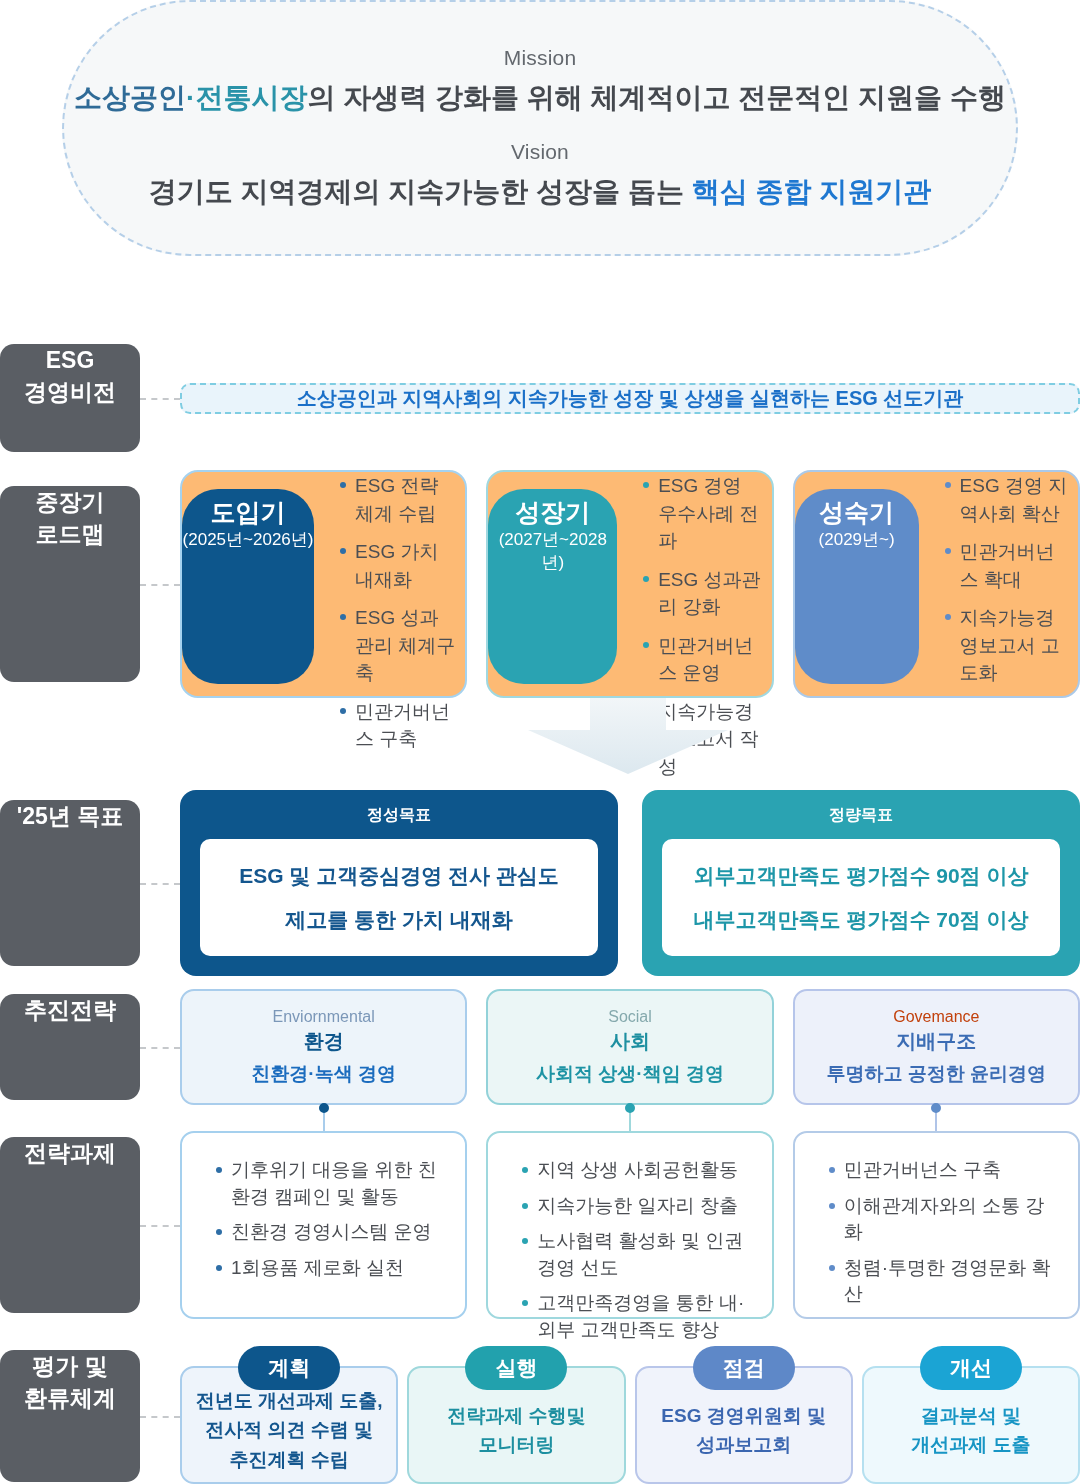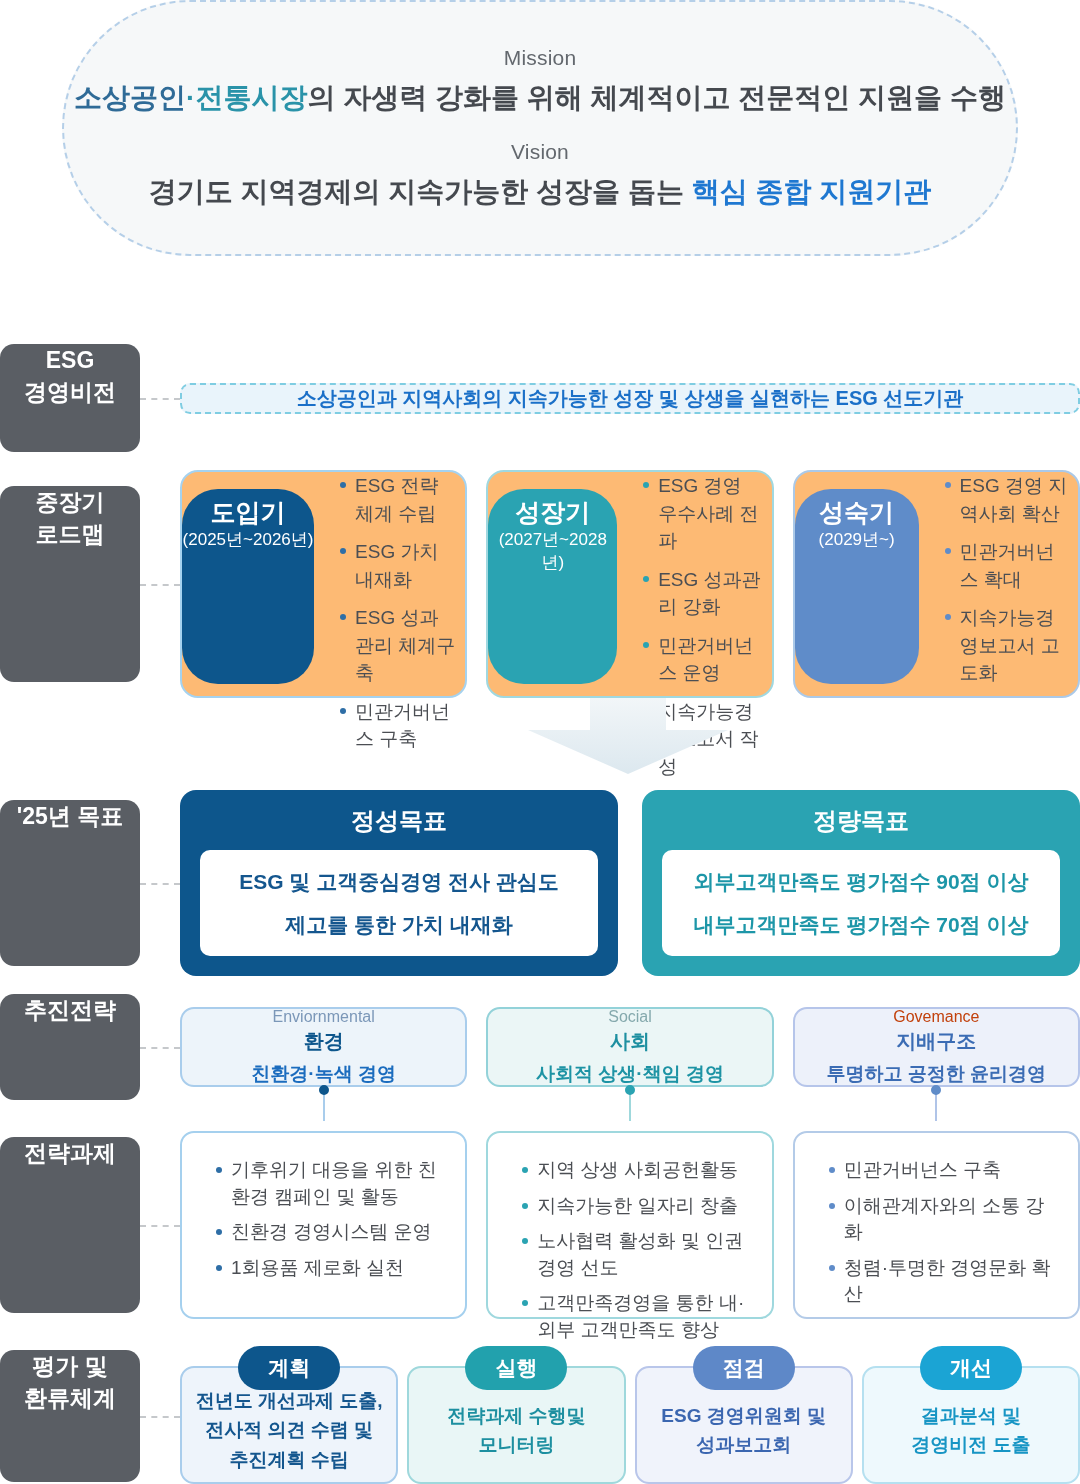--- a/index.html
+++ b/index.html
@@ -77,33 +77,33 @@
     clip-path:polygon(31% 0, 69% 0, 69% 42%, 100% 42%, 50% 100%, 0 42%, 31% 42%);
   }
 
   
   .row-goals { margin-top:16px; height:186px; }
   .row-goals .row-label { height:166px; }
   .row-goals .row-content { gap:24px; height:186px; }
   .goal-box { flex:1; border-radius:16px; display:flex; flex-direction:column; }
   .goal-box.navy { background:#0d568c; }
   .goal-box.teal { background:#2aa3b2; }
-  .goal-title { color:#fff; font-size:24px; font-weight:700; text-align:center; padding:15px 0 13px 0; }
+  .goal-title { color:#fff; font-size:16px; font-weight:700; text-align:center; padding:15px 0 13px 0; }
   .goal-inner {
     flex:1; background:#fff; border-radius:10px; margin:0 20px 20px 20px;
     display:flex; flex-direction:column; align-items:center; justify-content:center;
     font-size:21px; font-weight:700; line-height:2.05; text-align:center;
   }
   .goal-box.navy .goal-inner { color:#14568e; }
   .goal-box.teal .goal-inner { color:#1d96a8; }
 
   
   .row-strategy { margin-top:15px; height:112px; }
   .row-strategy .row-label { height:106px; }
-  .row-strategy .row-content { gap:19px; height:80px; }
+  .row-strategy .row-content { gap:19px; height:116px; }
   .st-card {
     flex:1; border-radius:14px; position:relative;
     display:flex; flex-direction:column; align-items:center; justify-content:center; text-align:center;
   }
   .st-card.c1 { background:#edf4fa; border:2px solid #a9cdec; }
   .st-card.c2 { background:#ebf6f6; border:2px solid #93d2d9; }
   .st-card.c3 { background:#edf1fa; border:2px solid #b6c5ea; }
   .st-eng { font-size:16px; margin-bottom:2px; }
   .c1 .st-eng { color:#7b97b8; } .c2 .st-eng { color:#85a9ad; } .c3 .st-eng { color:#c2410c; }
   .st-title { font-size:20px; font-weight:700; margin-bottom:6px; }
@@ -352,19 +352,19 @@
 
       <div class="ev-card c3">
         <div class="ev-badge">점검</div>
         <div class="ev-body">ESG 경영위원회 및
 성과보고회</div>
       </div>
 
       <div class="ev-card c4">
         <div class="ev-badge">개선</div>
         <div class="ev-body">결과분석 및
-경영비전 도출</div>
+개선과제 도출</div>
       </div>
 
     </div>
   </div>
 
 </div>
 
 </body></html>

